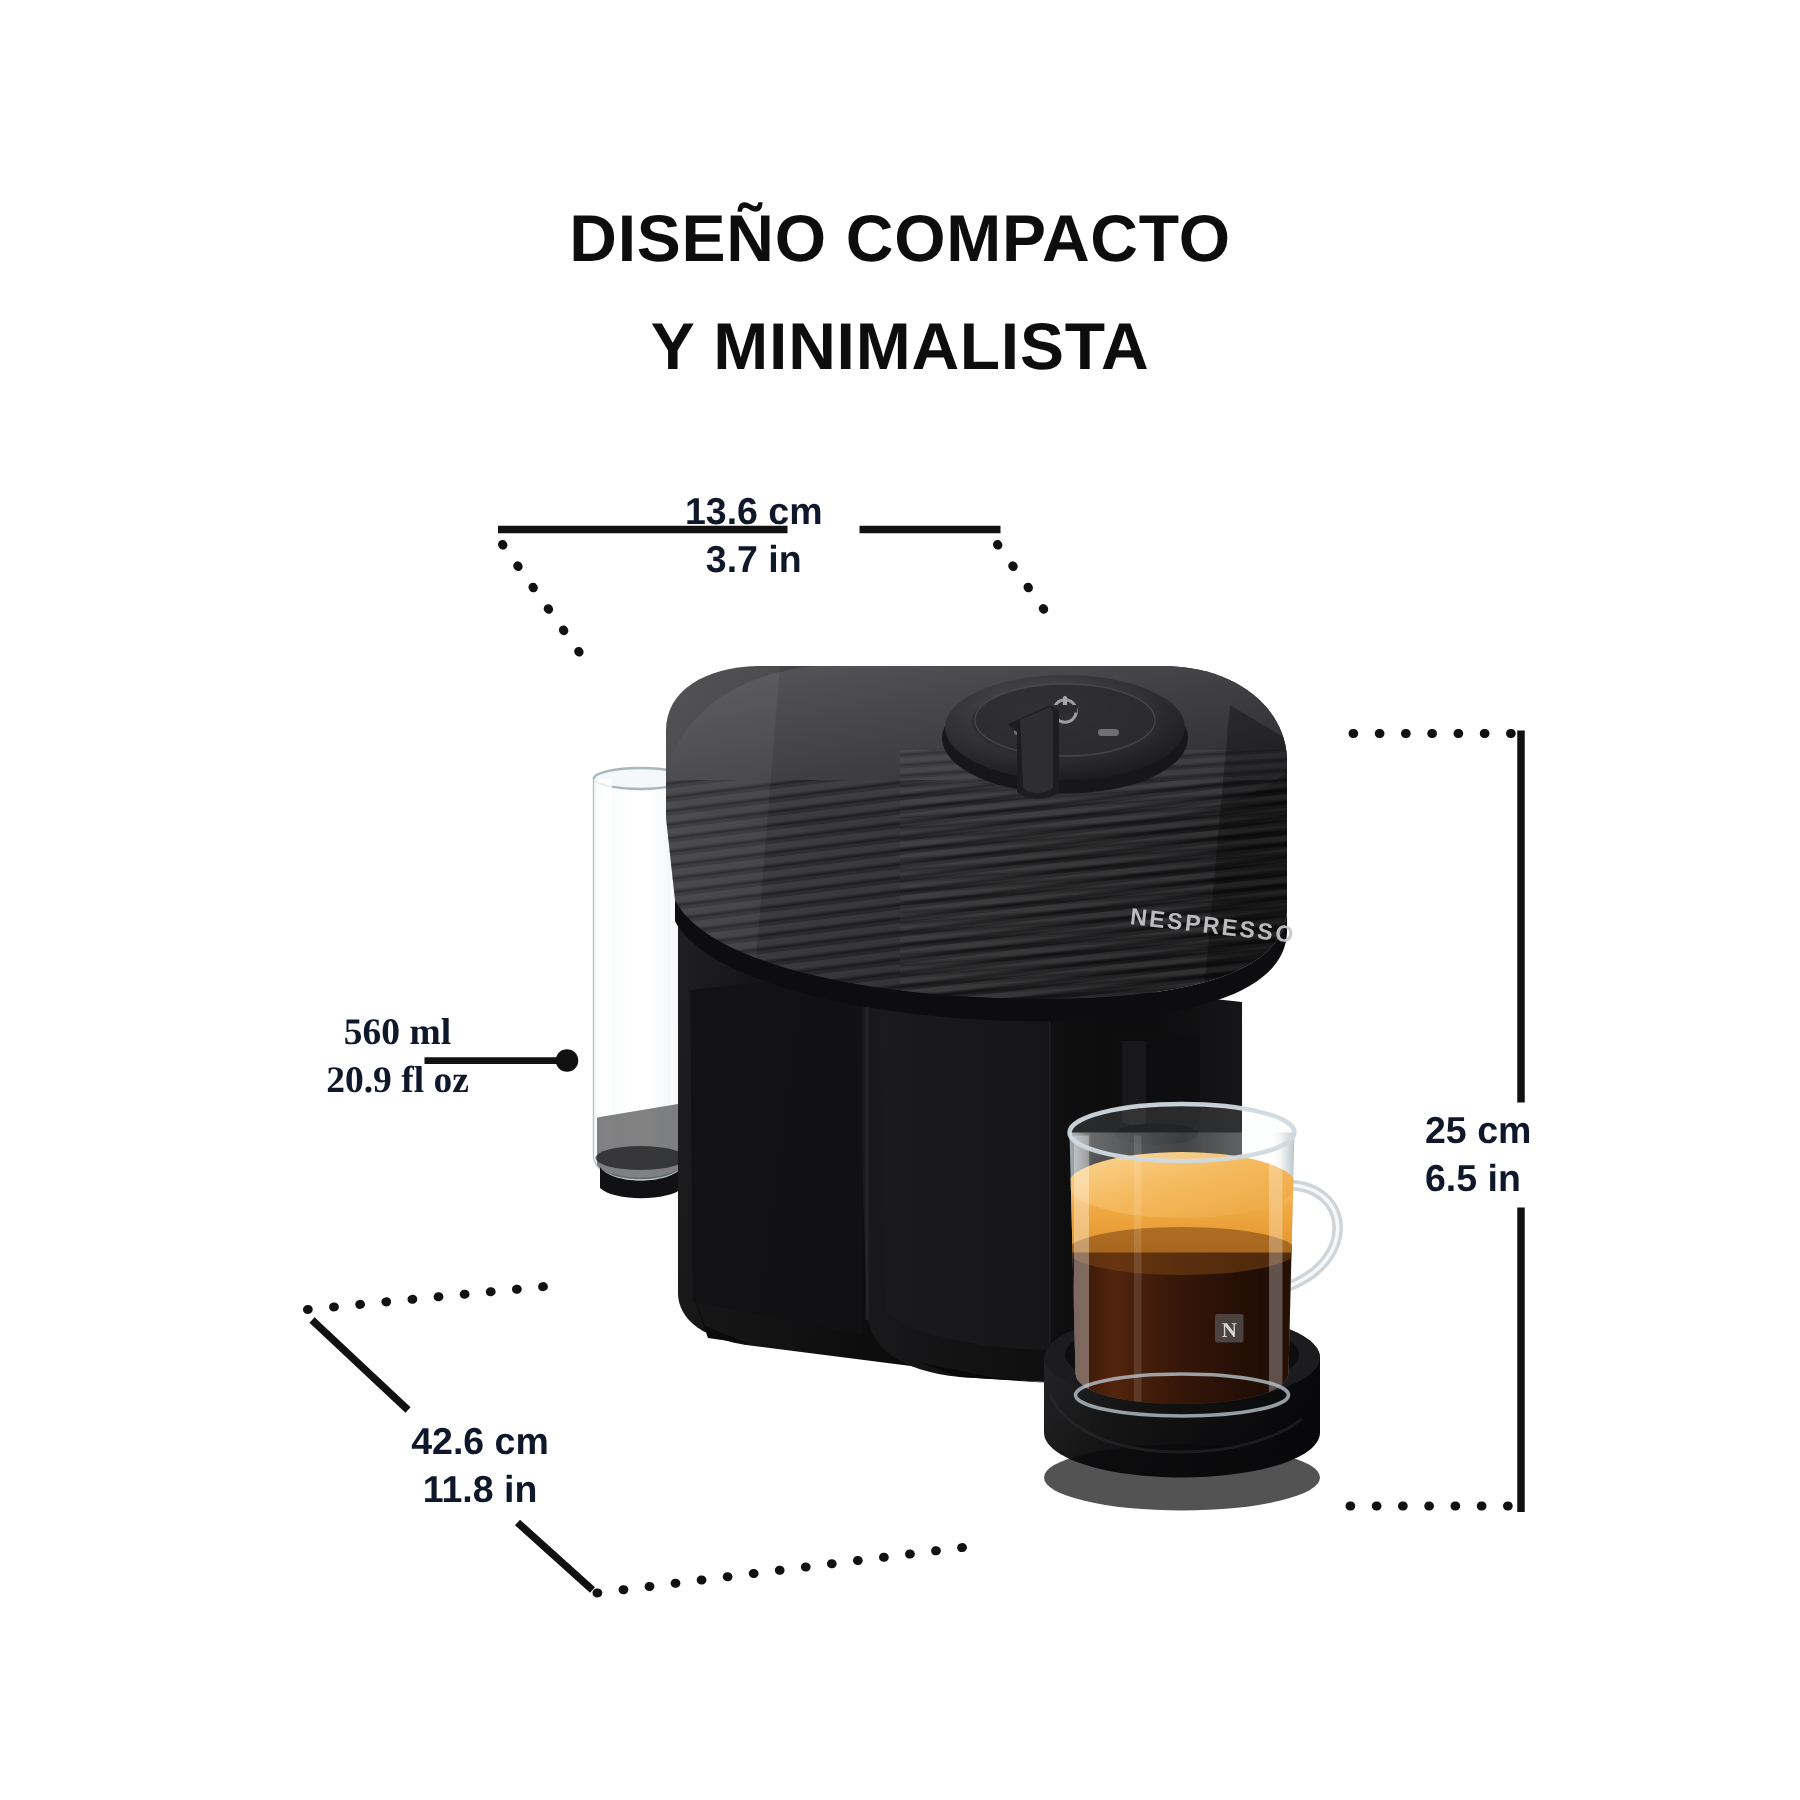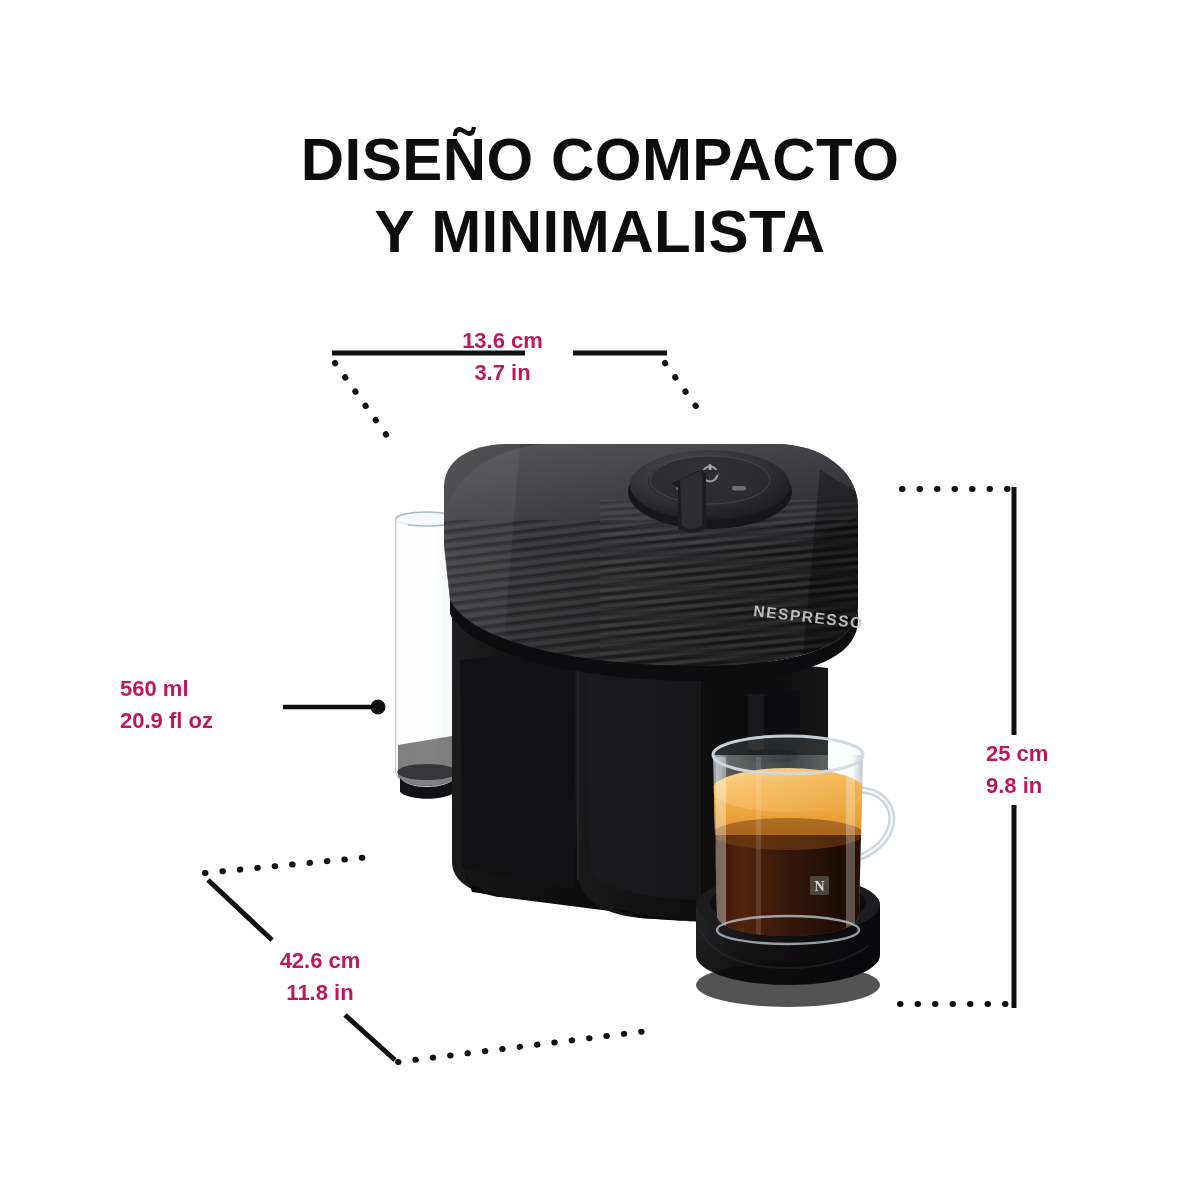--- a/index.html
+++ b/index.html
@@ -30,43 +30,43 @@
     left: 0;
     top: 124px;
     width: 1200px;
     text-align: center;
     user-select: none;
   }
   .title-line {
     display: block;
     font-family: "Liberation Sans", sans-serif;
     font-weight: bold;
-    font-size: 60px;
+    font-size: 44px;
     letter-spacing: 0.5px;
     line-height: 72px;
     color: #0d0d0d;
     white-space: nowrap;
   }
 
   
   .anno {
     position: absolute;
     font-family: "Liberation Sans", sans-serif;
     font-weight: bold;
-    font-size: 22px;
+    font-size: 25px;
     line-height: 32px;
-    color: #be185d;
+    color: #0f172a;
     white-space: nowrap;
     user-select: none;
   }
   .anno .l2 { display: block; }
 
   .anno-width   { left: 0;    top: 325px;  width: 1005px; text-align: center; }
-  .anno-volume  { left: 120px; top: 673px; width: 290px; text-align: left; }
-  .anno-height  { left: 950px; top: 738px; width: 150px; text-align: left; margin-left: 36px; }
+  .anno-volume  { left: 120px; top: 673px; width: 290px; text-align: center; font-family: Liberation Serif, serif; }
+  .anno-height  { left: 950px; top: 738px; width: 150px; text-align: left; }
   .anno-depth   { left: 205px; top: 945px; width: 230px; text-align: center; }
 
   
   #overlay {
     position: absolute;
     left: 0; top: 0;
     width: 1200px; height: 1200px;
     pointer-events: none;
   }
 
@@ -335,21 +335,21 @@
     <span class="l2">3.7 in</span>
   </div>
 
   <div class="anno anno-volume">
     <span>560 ml</span>
     <span class="l2">20.9 fl oz</span>
   </div>
 
   <div class="anno anno-height">
     <span>25 cm</span>
-    <span class="l2">9.8 in</span>
+    <span class="l2">6.5 in</span>
   </div>
 
   <div class="anno anno-depth">
     <span>42.6 cm</span>
     <span class="l2">11.8 in</span>
   </div>
 
 </div>
 
 </body></html>

